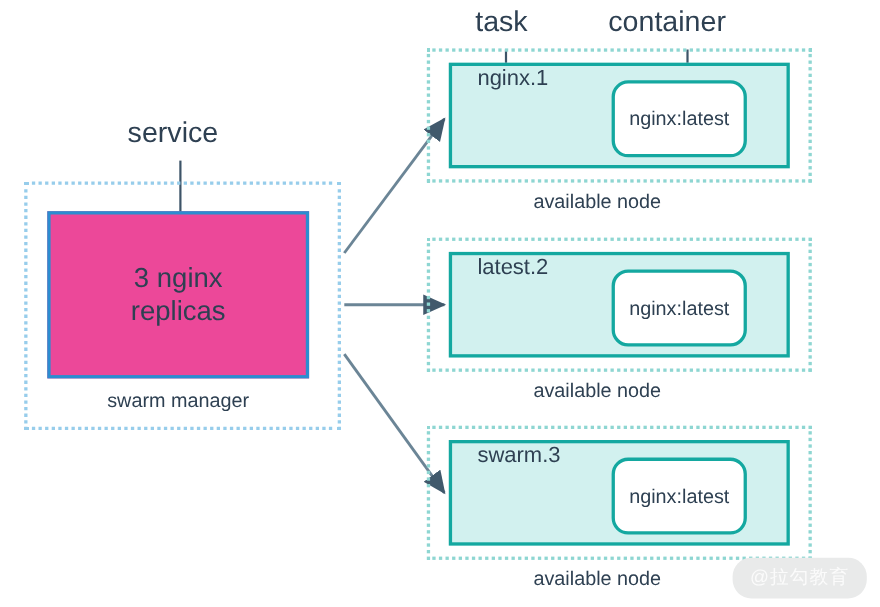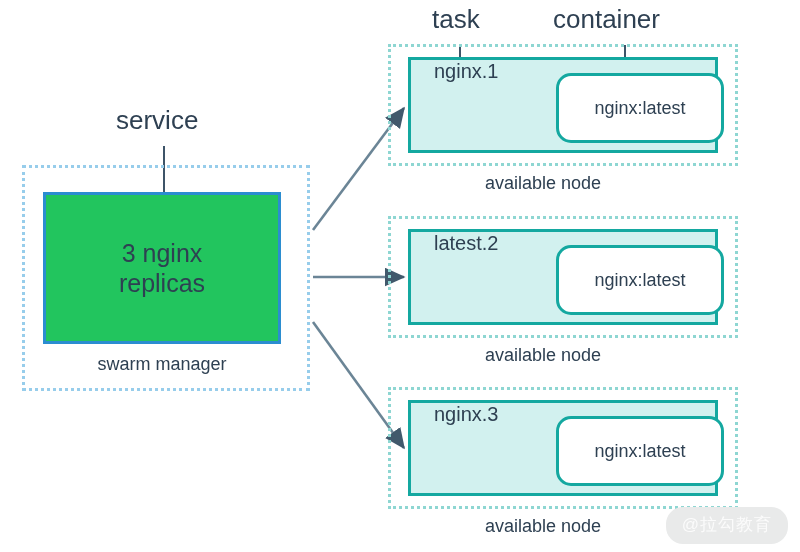--- a/index.html
+++ b/index.html
@@ -40,21 +40,21 @@
     background: transparent;
   }
 
   
   .service-box {
     position: absolute;
     left: 43px;
     top: 192px;
     width: 238px;
     height: 152px;
-    background: #22c55e;
+    background: #ec4899;
     border: 3px solid #2b8dd0;
     box-sizing: border-box;
     display: flex;
     align-items: center;
     justify-content: center;
   }
   .service-box .svc-label {
     color: #2e4052;
     font-size: 25px;
     line-height: 1.22;
@@ -77,21 +77,21 @@
   .task-name {
     color: #2e4052;
     font-size: 20px;
     margin-left: 23px;
     white-space: nowrap;
   }
   .container-box {
     position: absolute;
     left: 145px;
     top: 13px;
-    width: 168px;
+    width: 123px;
     height: 70px;
     background: #ffffff;
     border: 3px solid #14a8a0;
     border-radius: 15px;
     box-sizing: border-box;
     display: flex;
     align-items: center;
     justify-content: center;
   }
   .container-name {
@@ -200,21 +200,21 @@
   <div class="task-box" style="top:229px;">
     <div class="task-name">latest.2</div>
     <div class="container-box">
       <div class="container-name">nginx:latest</div>
     </div>
   </div>
   <div class="caption caption-node" style="top:345px;">available node</div>
 
   <div class="dashed-node" style="top:387px;"></div>
   <div class="task-box" style="top:400px;">
-    <div class="task-name">nginx.3</div>
+    <div class="task-name">swarm.3</div>
     <div class="container-box">
       <div class="container-name">nginx:latest</div>
     </div>
   </div>
   <div class="caption caption-node" style="top:516px;">available node</div>
 
   <div class="watermark">@拉勾教育</div>
 
 </div>
 

